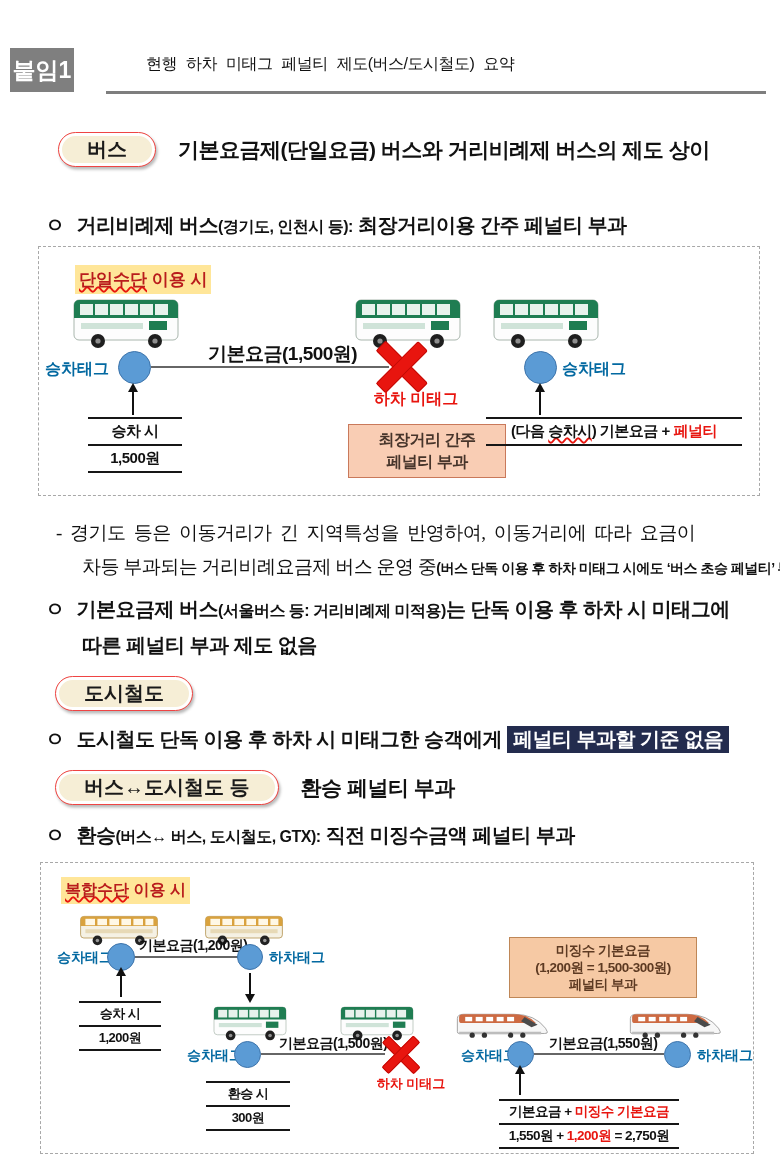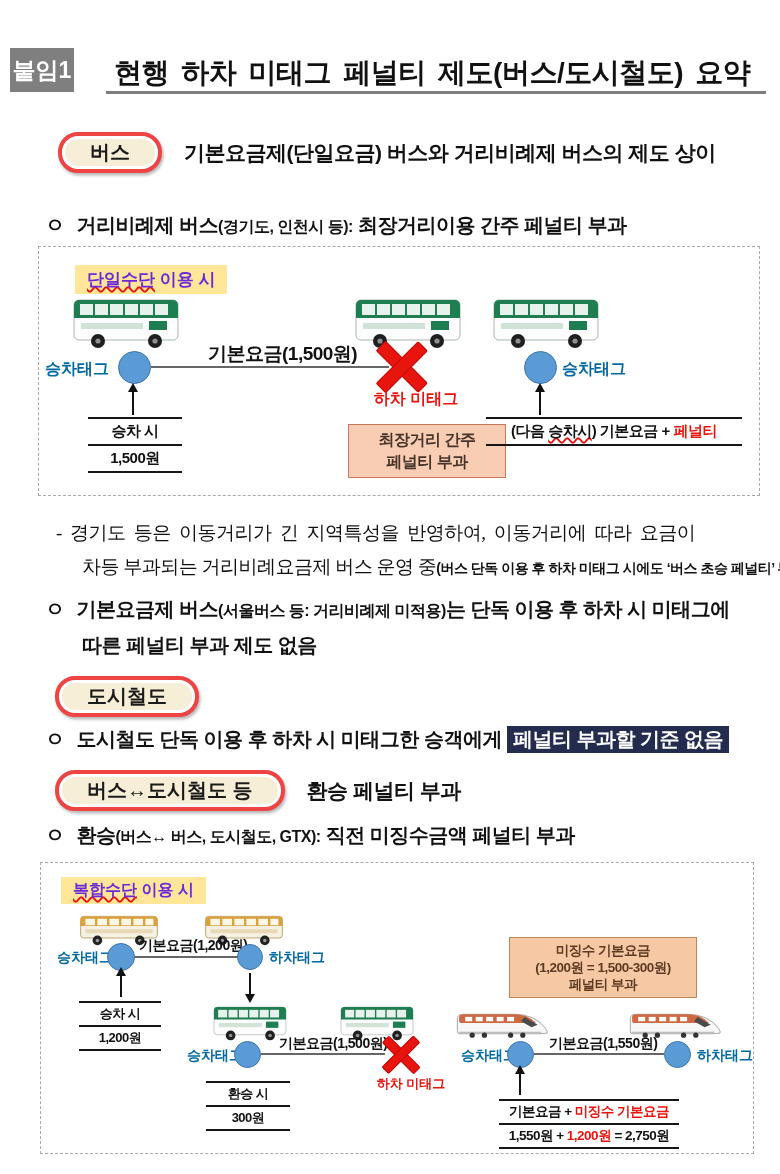--- a/index.html
+++ b/index.html
@@ -10,37 +10,37 @@
   .b{font-weight:bold;}
   .red{color:#e8150f;}
   .blue-tag{color:#0369a1;font-weight:bold;font-family:Liberation Serif, serif;}
   .wavy{text-decoration-line:underline;text-decoration-style:wavy;text-decoration-color:#e8150f;text-decoration-thickness:1.5px;}
   .marker{margin-right:12px;}
   .paren{font-size:0.8em;letter-spacing:-0.5px;}
 
   
   .badge{background:#7f7f7f;color:#fff;font-size:23px;font-weight:bold;
          width:64px;height:44px;line-height:44px;text-align:center;}
-  .title{font-size:28px;font-weight:bold;word-spacing:5px;letter-spacing:-0.5px;white-space:nowrap;}
+  .title{font-size:16px;font-weight:normal;word-spacing:5px;letter-spacing:-0.5px;white-space:nowrap;margin-left:32px;}
   .title-rule{background:#7e7e7e;height:3px;}
 
   
   .pill-row{display:flex;align-items:center;gap:22px;}
-  .pill{background:#f6eed6;border:4px solid #ef4444;border-radius:20px;
+  .pill{background:#f6eed6;border:1px solid #ef4444;border-radius:20px;
         box-shadow:inset 0 0 0 3px #fff,1.5px 2.5px 3px rgba(0,0,0,.28);
         padding:3px 28px;font-size:20px;font-weight:bold;color:#1a1a1a;white-space:nowrap;}
   .sec-heading{font-size:21px;font-weight:bold;letter-spacing:-0.5px;white-space:nowrap;}
 
   .bullet{font-size:20px;font-weight:bold;letter-spacing:-0.5px;white-space:nowrap;}
   .note{font-size:19px;letter-spacing:-0.5px;white-space:nowrap;}
   .hl{background:#232c4e;color:#fff;font-weight:bold;padding:2px 6px 3px 6px;}
 
   
   .dbox{border:1.5px dashed #a8a8a8;background:#fff;}
-  .ylabel{background:#ffe699;padding:3px 12px;font-weight:bold;white-space:nowrap;color:#6d28d9;}
+  .ylabel{background:#ffe699;padding:3px 4px;font-weight:bold;white-space:nowrap;color:#b91c1c;}
   .circle{background:#5b9bd5;border:1.5px solid #3d74ab;border-radius:50%;box-sizing:border-box;}
   .hline{background:#666;height:2px;}
   .fare{font-weight:bold;white-space:nowrap;letter-spacing:-0.5px;}
 
   
   .redx{position:absolute;}
   .redx::before,.redx::after{content:"";position:absolute;left:50%;top:50%;width:112%;height:26%;
         background:#e8150f;border-radius:2px;box-shadow:0 0 0 1px #c00a05 inset;}
   .redx::before{transform:translate(-50%,-50%) rotate(45deg);}
   .redx::after{transform:translate(-50%,-50%) rotate(-45deg);}

